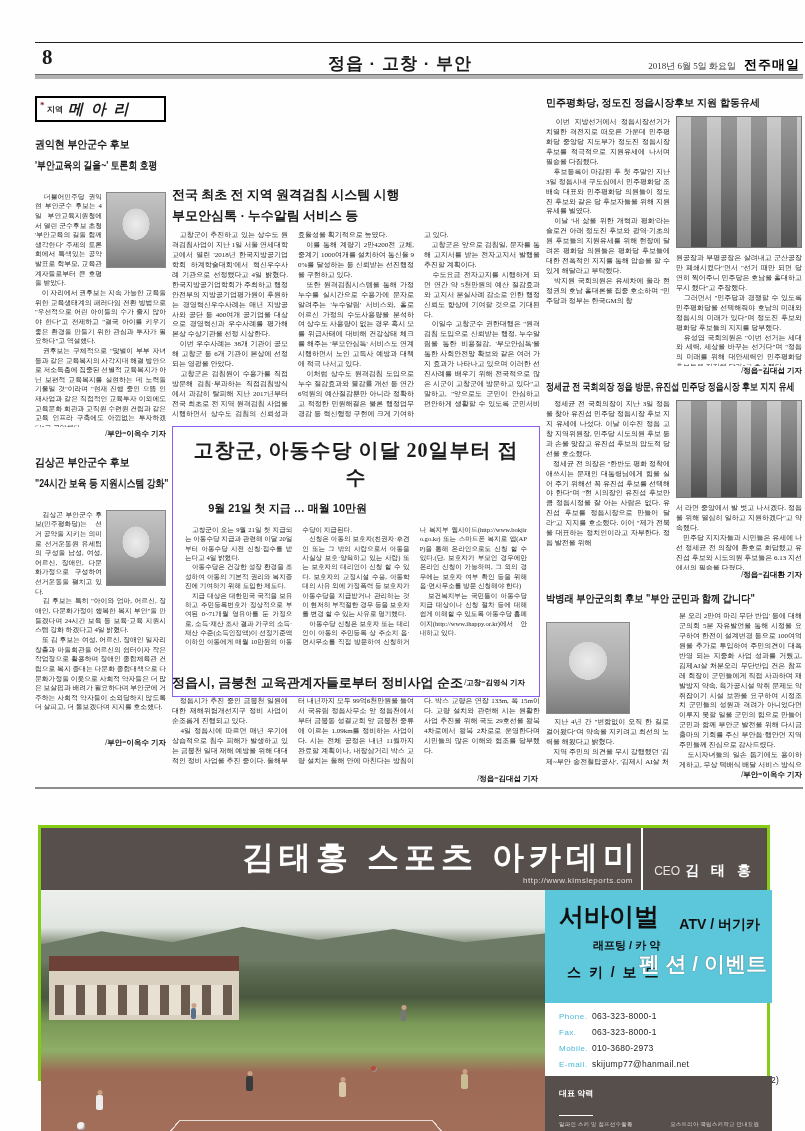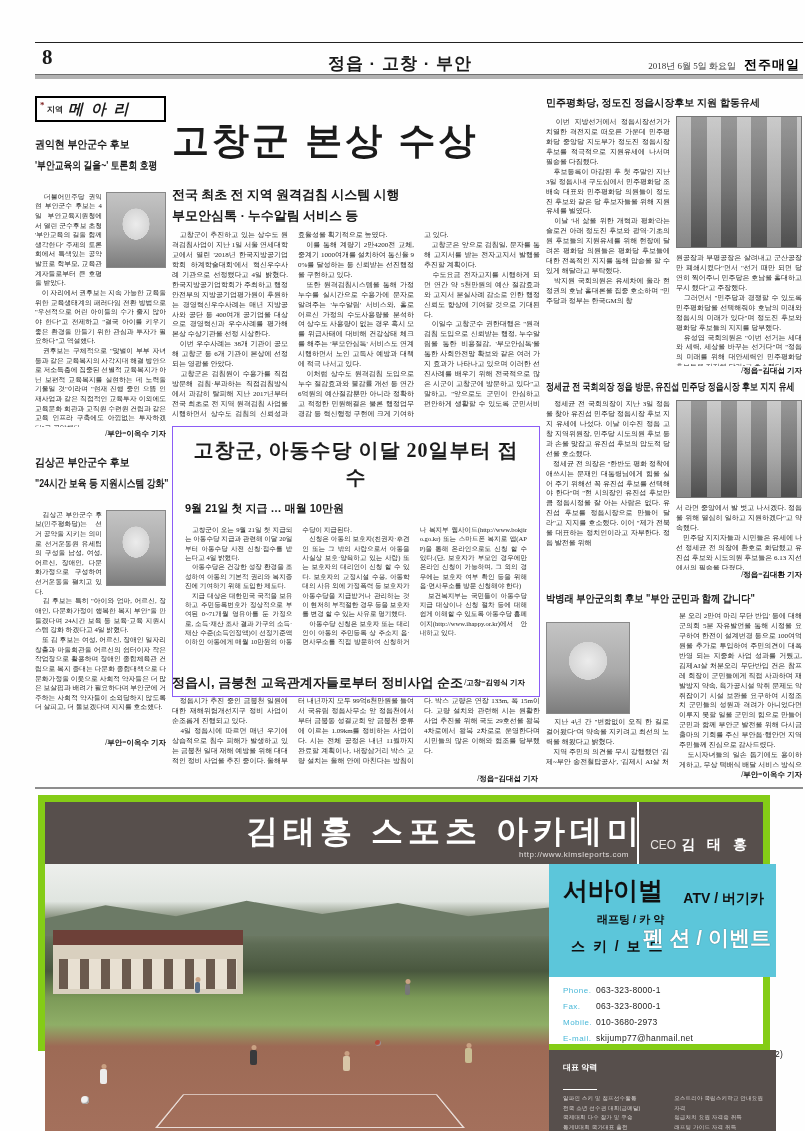--- a/index.html
+++ b/index.html
@@ -52,21 +52,21 @@
   
   .kicker    { left:172px; top:100px; width:368px; font-size:11px; font-weight:600; letter-spacing:.5px; }
   .headline  { left:172px; top:116px; width:368px; font-size:37px; font-weight:900; letter-spacing:3px; }
   .sub1      { left:172px; top:186px; font-size:13px; font-weight:800; }
   .sub2      { left:172px; top:207px; font-size:13px; font-weight:800; }
   .main-body { left:172px; top:231px; width:368px; height:190px; columns:3; column-gap:10px; }
 
   
   .childbox { left:172px; top:426px; width:368px; height:271px; border:1px solid #8b5cf6; padding:10px 12px; }
   .box-headline { text-align:center; font-size:20px; font-weight:800; letter-spacing:1px; margin-bottom:10px; }
-  .box-sub { font-size:11px; font-weight:800; width:60%; margin-bottom:9px; font-family:"Liberation Sans",sans-serif;}
+  .box-sub { text-align:center; font-size:11px; font-weight:800; width:60%; margin-bottom:9px; font-family:"Liberation Sans",sans-serif;}
   .box-body { height:138px; columns:3; column-gap:10px; font-size:6.6px; }
   .box-byline { position:absolute; right:14px; bottom:8px; }
 
   
   .river-head { left:172px; top:674px; width:368px; font-size:13px; font-weight:800; }
   .river-body { left:172px; top:697px; width:368px; height:86px; columns:3; column-gap:10px; }
   .river-byline { left:412px; top:774px; width:126px; }
 
   
   .rA-head { left:546px; top:96px;  width:256px; font-size:10px; font-weight:800; white-space:nowrap; }
@@ -82,21 +82,21 @@
   .rB-by   { left:676px; top:570px; width:126px; }
 
   .rC-head { left:546px; top:592px; width:256px; font-size:10.5px; font-weight:800; white-space:nowrap; transform:scaleX(.88); transform-origin:left; }
   .rC-body { left:546px; top:612px; width:256px; height:160px; columns:2; column-gap:10px; }
   .rC-photo{ width:84px; height:92px; margin:0 0 4px 0; }
   .rC-by   { left:676px; top:770px; width:126px; }
 
   .bottom-rule { left:35px; top:787px; width:768px; height:2px; background:#8d8d8d; }
 
   
-  .ad { left:38px; top:795px; width:732px; height:256px; border:7px solid #84cc16; background:#fff; }
+  .ad { left:38px; top:825px; width:732px; height:256px; border:3px solid #84cc16; background:#fff; }
   .ad-banner { position:absolute; left:0; top:0; width:100%; height:62px; background:#574f4c; }
   .ad-title  { position:absolute; left:170px; top:8px; width:460px; text-align:center; color:#fff;
                font-size:32px; font-weight:900; letter-spacing:5px; }
   .ad-site   { position:absolute; right:134px; bottom:5px; color:#e3dedd; font-size:8px; letter-spacing:.5px; }
   .ad-divide { position:absolute; right:124px; top:0; width:2px; height:62px; background:#fff; }
   .ad-ceo    { position:absolute; right:12px; bottom:10px; color:#fff; }
   .ad-ceo-label { font-size:12px; color:#e8e4e2; margin-right:5px;text-align:right; }
   .ad-ceo-name  { font-size:14px; font-weight:800; letter-spacing:4px; }
 
   .ad-photo { position:absolute; left:0; top:62px; width:504px; height:268px; overflow:hidden;
@@ -164,21 +164,20 @@
     <div class="lc-title sans">김상곤 부안군수 후보</div>
     <div class="lc-sub sans">"24시간 보육 등 지원시스템 강화"</div>
     <div class="lc-body body-txt" style="height:238px">
       <div class="lc-photo face"></div><span>　김상곤 부안군수 후보(민주평화당)는 선거 공약을 지키는 의미로 선거운동원 유세팀의 구성을 남성, 여성, 어르신, 장애인, 다문화가정으로 구성하여 선거운동을 펼치고 있다.
 　김 후보는 특히 "아이와 엄마, 어르신, 장애인, 다문화가정이 행복한 복지 부안"을 만들겠다며 24시간 보육 등 보육·교육 지원시스템 강화 하겠다고 4일 밝혔다.
 　또 김 후보는 여성, 어르신, 장애인 일자리 창출과 마을회관을 어르신의 쉼터이자 작은 작업장으로 활용하며 장애인 종합체육관 건립으로 복지 증대는 다문화 종합대책으로 다문화가정을 이웃으로 사회적 약자들은 더 많은 보살핌과 배려가 필요하다며 부안군에 거주하는 사회적 약자들이 소외당하지 않도록 더 살피고, 더 돌보겠다며 지지를 호소했다.</span>
     </div>
     <div class="byline">/부안=이옥수 기자</div>
   </div>
 
-  <div class="abs headline sans">고창군 본상 수상</div>
   <div class="abs sub1">전국 최초 전 지역 원격검침 시스템 시행</div>
   <div class="abs sub2">부모안심톡 · 누수알림 서비스 등</div>
   <div class="abs main-body body-txt">　고창군이 추진하고 있는 상수도 원격검침사업이 지난 1일 서울 연세대학교에서 열린 '2018년 한국지방공기업학회 하계학술대회'에서 혁신우수사례 기관으로 선정됐다고 4일 밝혔다. 한국지방공기업학회가 주최하고 행정안전부의 지방공기업평가원이 후원하는 경영혁신우수사례는 매년 지방공사와 공단 등 400여개 공기업을 대상으로 경영혁신과 우수사례를 평가해 본상 수상기관을 선정 시상한다.
 　이번 우수사례는 38개 기관이 공모해 고창군 등 6개 기관이 본상에 선정되는 영광을 안았다.
 　고창군은 검침원이 수용가를 직접 방문해 검침·부과하는 직접검침방식에서 과감히 탈피해 지난 2017년부터 전국 최초로 전 지역 원격검침 사업을 시행하면서 상수도 검침의 신뢰성과 효율성을 획기적으로 높였다.
 　이를 통해 계량기 2만4200전 교체, 중계기 1000여개를 설치하여 통신율 90%를 달성하는 등 신뢰받는 선진행정을 구현하고 있다.
 　또한 원격검침시스템을 통해 가정누수를 실시간으로 수용가에 문자로 알려주는 '누수알림' 서비스와, 홀로 어르신 가정의 수도사용량을 분석하여 상수도 사용량이 없는 경우 혹시 모를 위급사태에 대비해 건강상태 체크를 해주는 '부모안심톡' 서비스도 연계 시행하면서 노인 고독사 예방과 대책에 적극 나서고 있다.
 　이처럼 상수도 원격검침 도입으로 누수 절감효과와 불감률 개선 등 연간 6억원의 예산절감뿐만 아니라 정확하고 적정한 민원해결은 물론 행정업무 경감 등 혁신행정 구현에 크게 기여하고 있다.
 　고창군은 앞으로 검침일, 문자를 통해 고지서를 받는 전자고지서 발행을 추진할 계획이다.
 　수도요금 전자고지를 시행하게 되면 연간 약 5천만원의 예산 절감효과와 고지서 분실사례 감소로 인한 행정신뢰도 향상에 기여할 것으로 기대된다.

